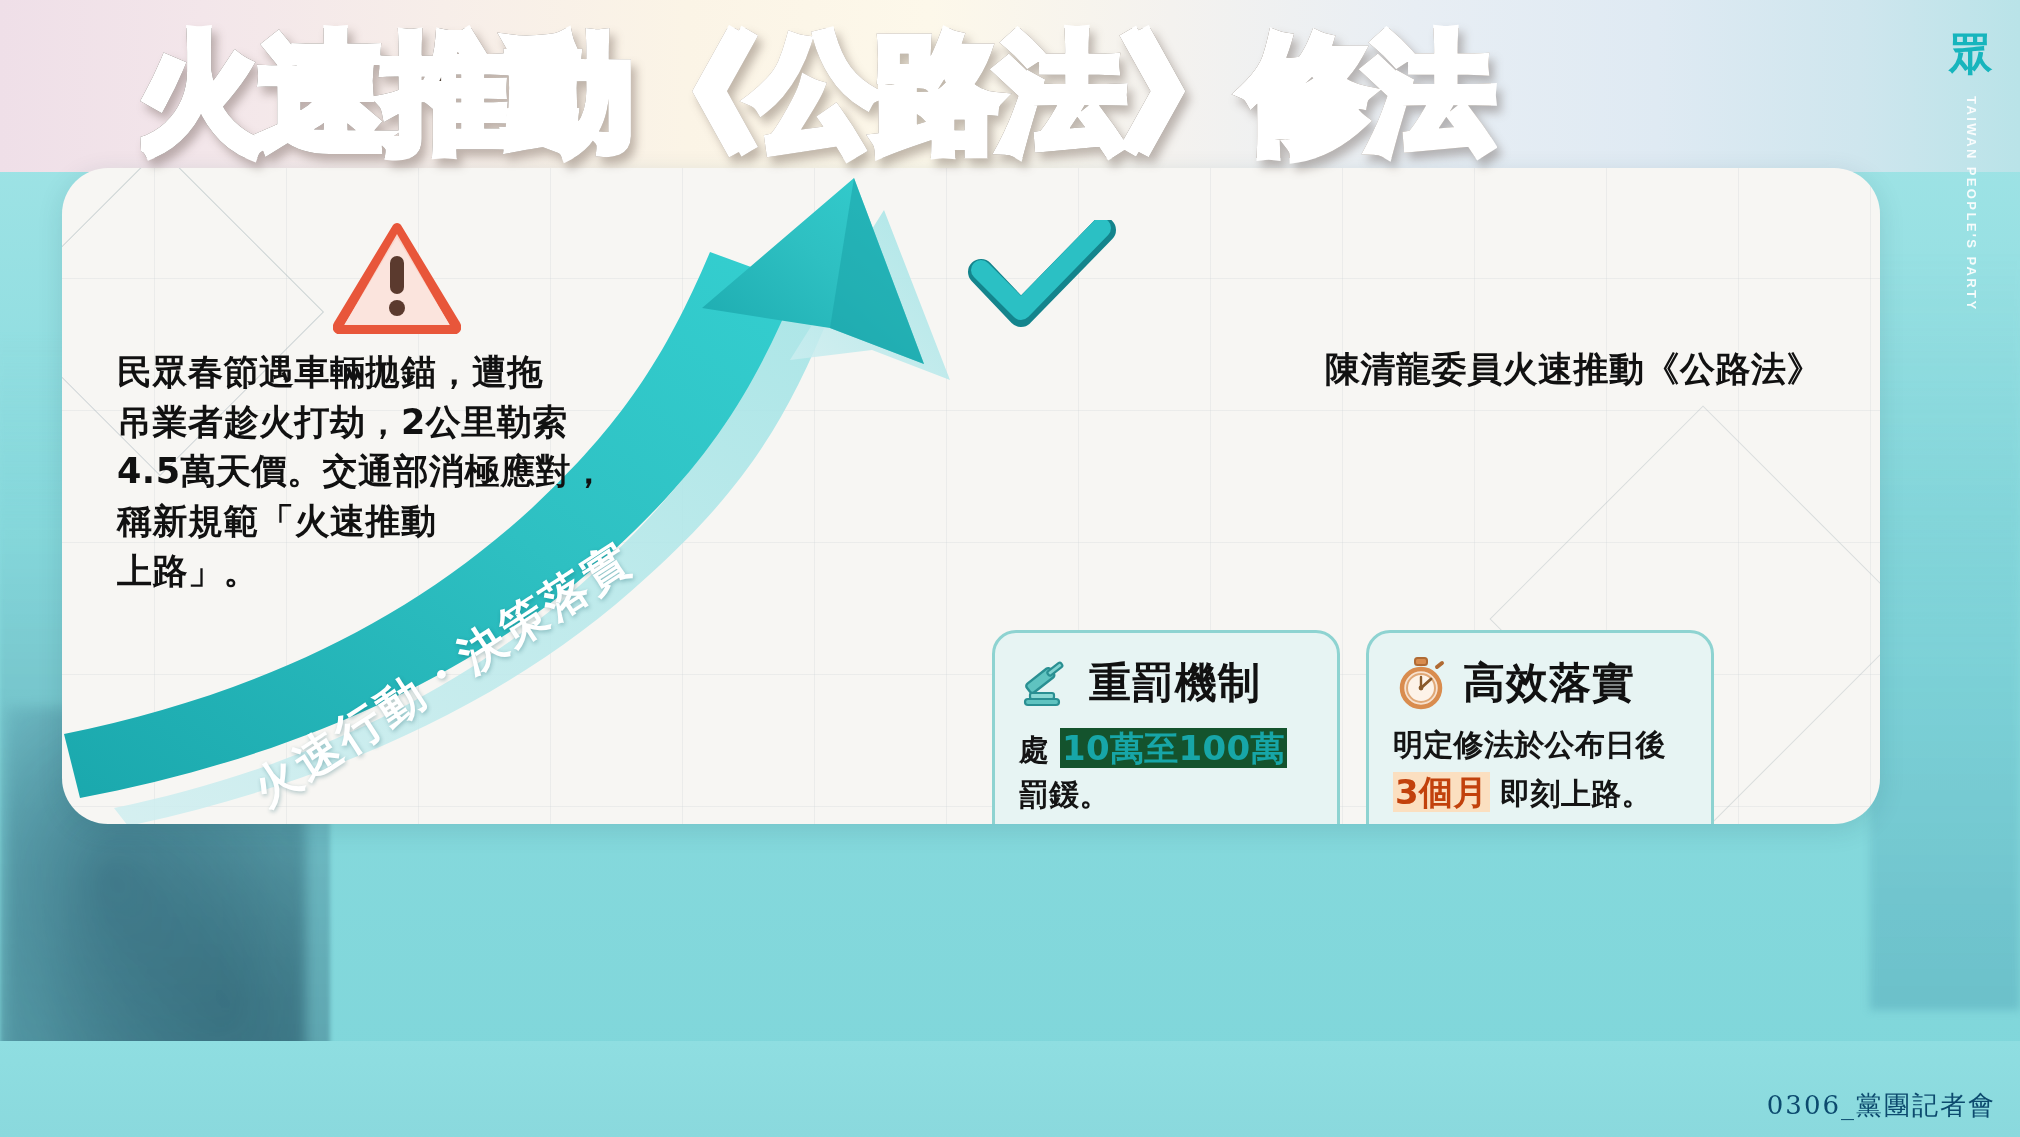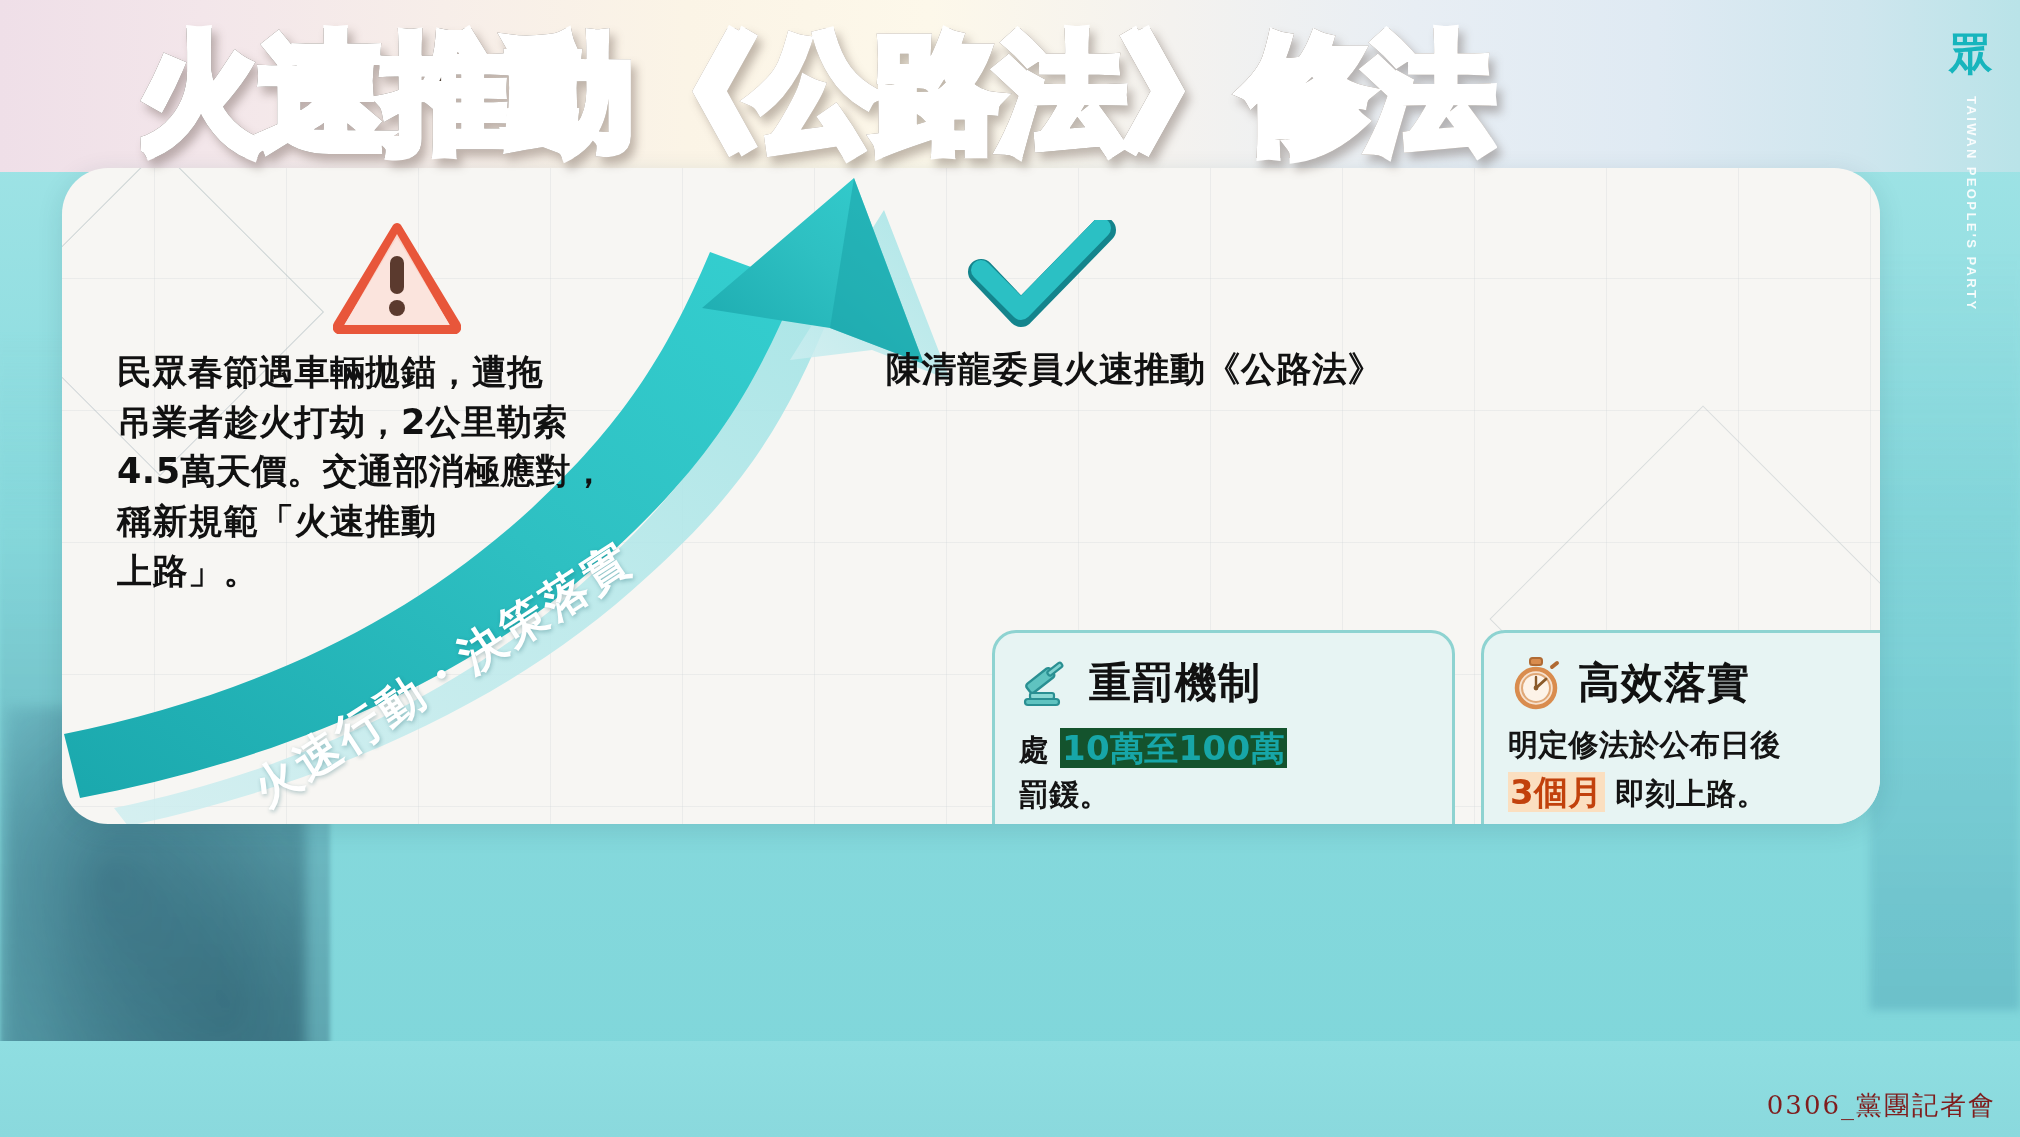--- a/index.html
+++ b/index.html
@@ -176,29 +176,30 @@
   .check-icon { width: 150px; height: 108px; display:block; }
 
   .right-para {
     font-family: "DejaVu Sans", "Liberation Sans", sans-serif;
     font-weight: 700;
     color: #111111;
     font-size: 35px;
     line-height: 1.45;
     letter-spacing: 0.5px;
     margin-left: 4px;
+    text-align: right;
   }
 
   
   .feature-row {
     position: absolute; left: 930px; top: 462px;
     display: flex; gap: 26px;
   }
   .feature {
-    width: 463px;
+    width: 348px;
     min-height: 262px;
     background: #e7f4f3;
     border: 3px solid #8ed3d1;
     border-radius: 24px;
     box-sizing: border-box;
     padding: 22px 22px 18px 24px;
   }
   .feature-head {
     display: flex; align-items: center; gap: 14px;
     margin-bottom: 12px;
@@ -227,21 +228,21 @@
     padding: 0 2px;
     font-size: 34px;
     font-weight: 900;
   }
 
   
   .footer-cap {
     position: absolute; right: 24px; bottom: 14px;
     font-family: "DejaVu Serif", "Liberation Serif", serif;
     font-size: 26px;
-    color: #7f1d1d;
+    color: #0c4a6e;
     letter-spacing: 2px;
     z-index: 40;
   }
 </style>
 </head>
 <body>
 
 <div id="stage">
 
   <div class="bg-base"></div>

